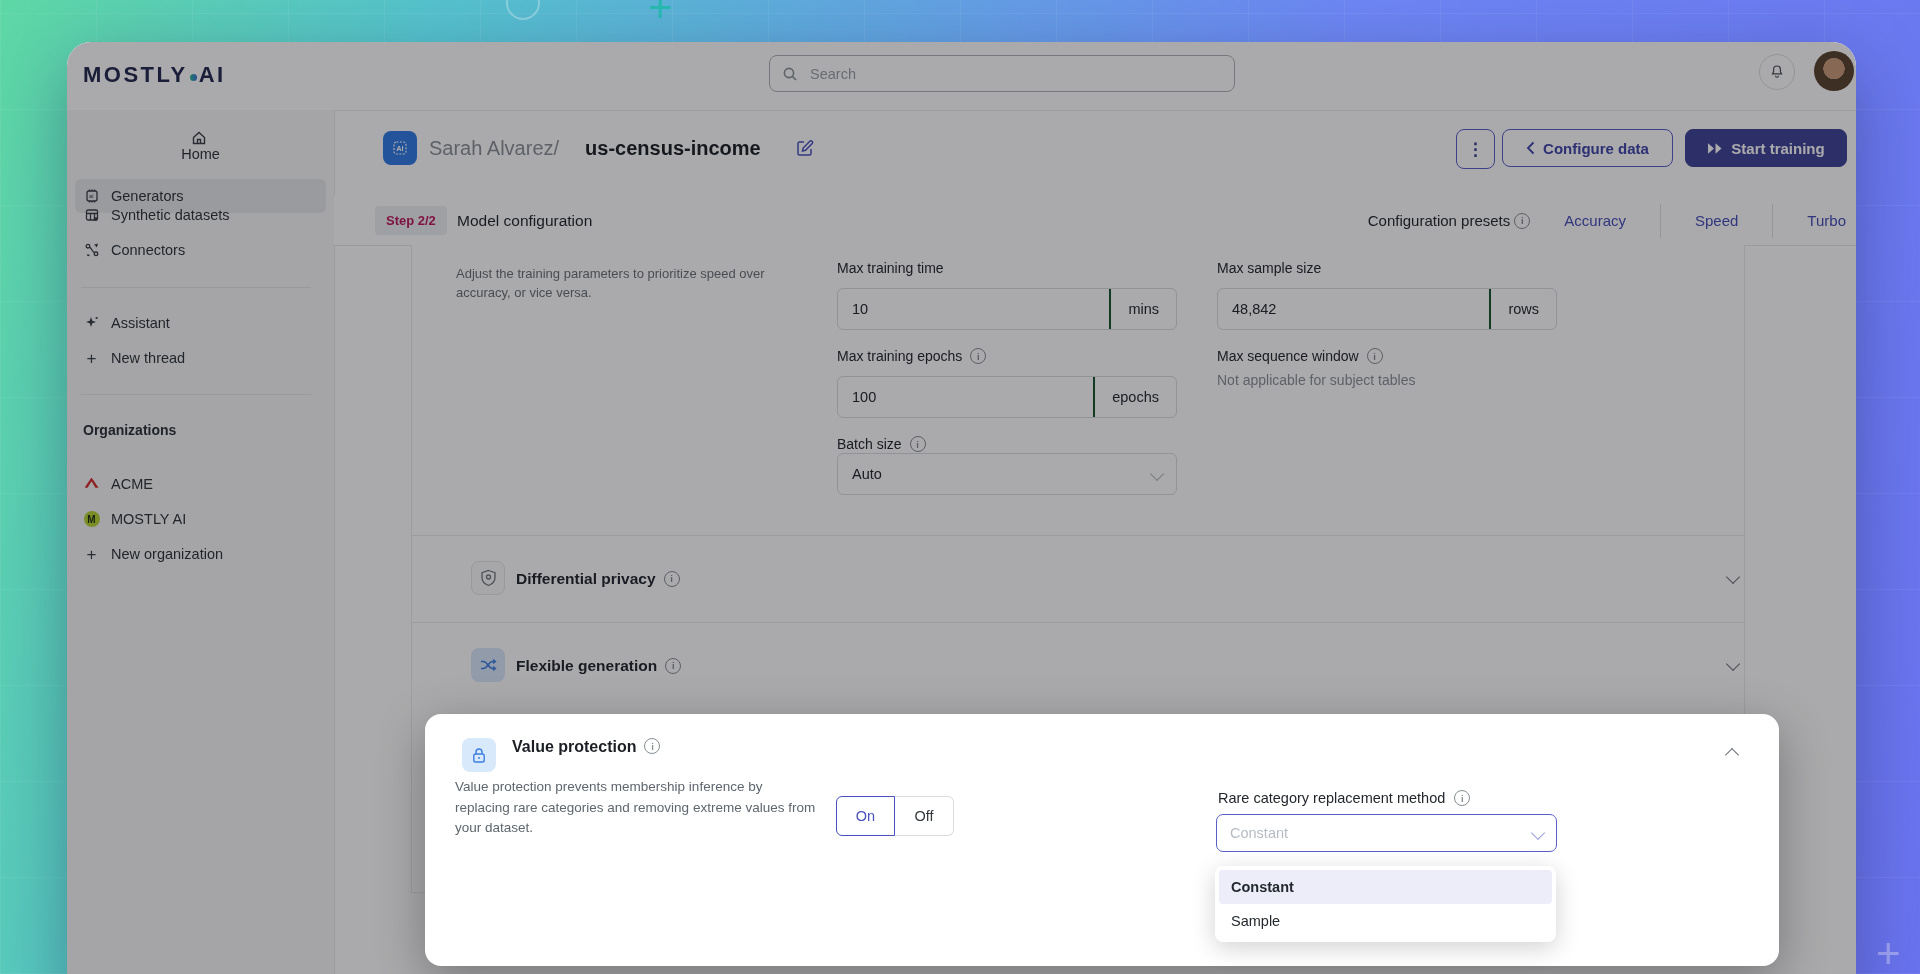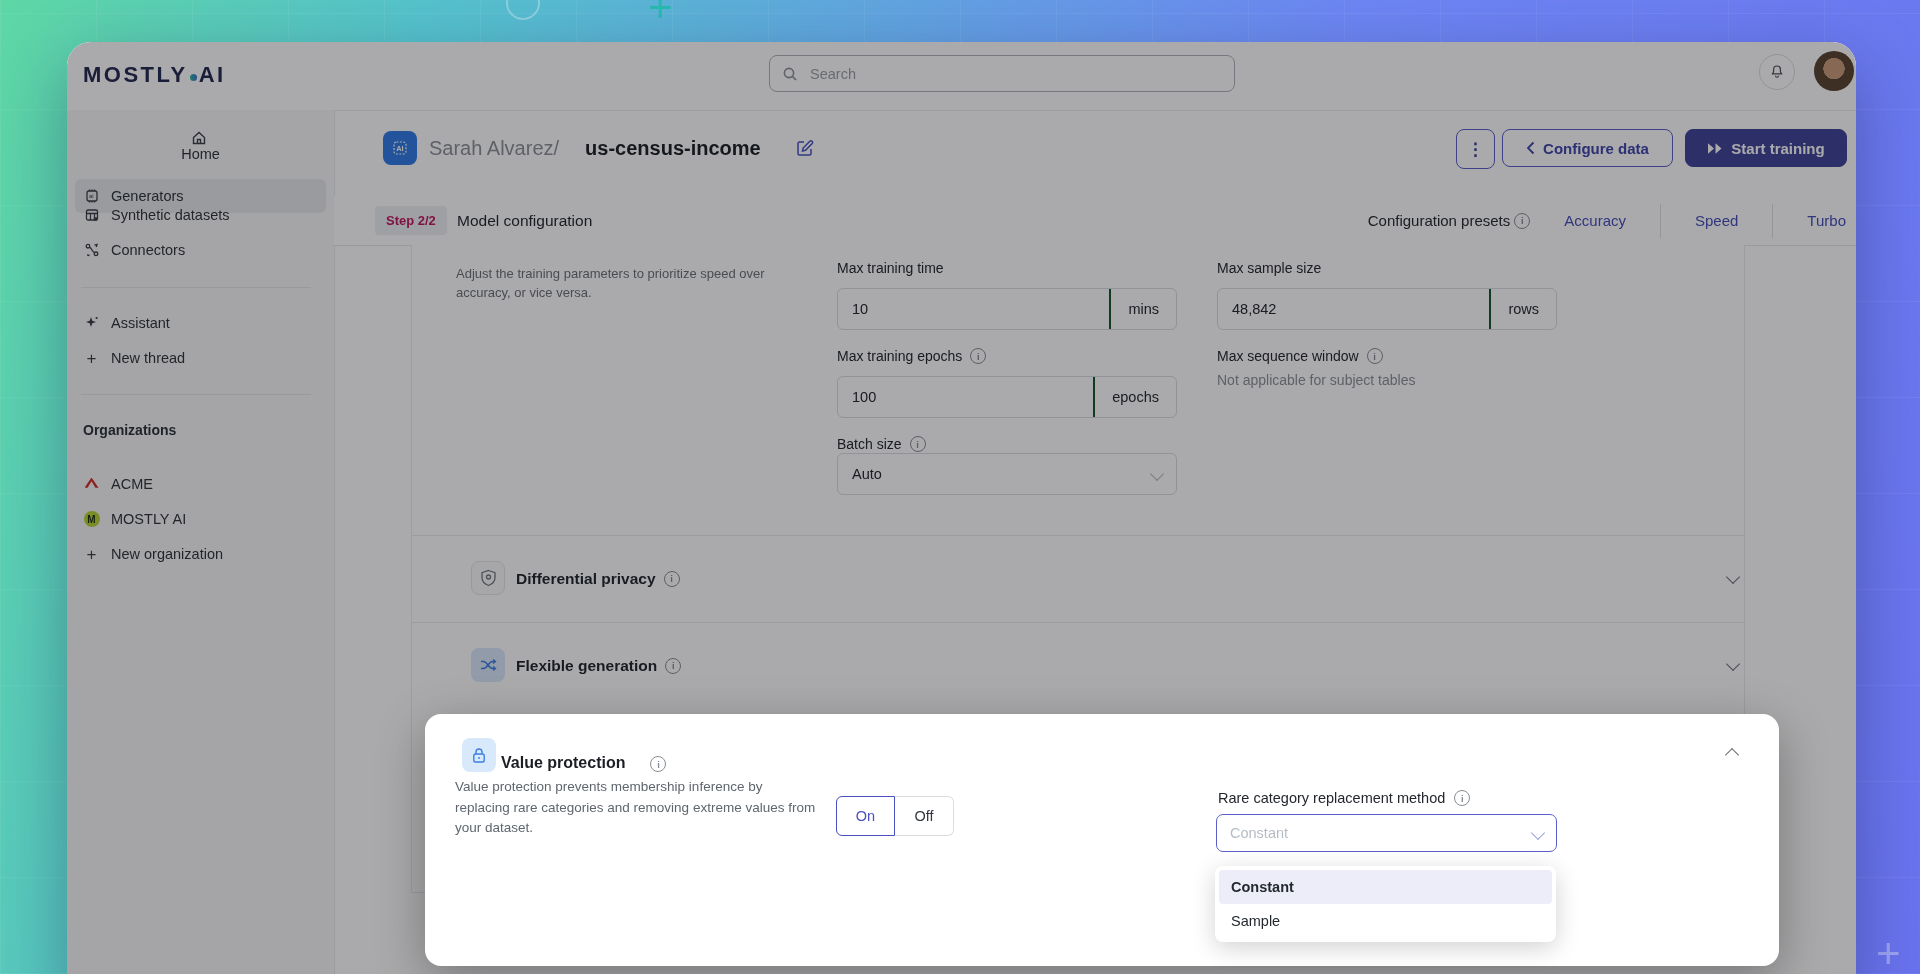--- a/index.html
+++ b/index.html
@@ -103,21 +103,21 @@
   .sectitle{position:absolute;left:104px;font-size:15.5px;font-weight:600;color:#1f242a;
     display:flex;align-items:center;gap:8px;}
   .secchev{position:absolute;left:1316px;}
   
   .dim{position:absolute;inset:0;background:rgba(12,12,16,.35);z-index:40;}
   
   .vcard{position:absolute;left:358px;top:672px;width:1354px;height:252px;background:#fff;
     border-radius:16px;box-shadow:0 14px 50px rgba(0,0,0,.30);z-index:50;}
   .vic{position:absolute;left:37px;top:24px;width:34px;height:34px;border-radius:8px;background:#d8e9fc;
     display:flex;align-items:center;justify-content:center;}
-  .vtitle{position:absolute;left:76px;top:24px;height:34px;display:flex;align-items:flex-end;gap:25px;
+  .vtitle{position:absolute;left:87px;top:24px;height:34px;display:flex;align-items:flex-start;gap:8px;
     font-size:16px;font-weight:700;color:#1b1f24;}
   .vchev{position:absolute;left:1302px;top:36px;}
   .vdesc{position:absolute;left:30px;top:63px;width:362px;font-size:13.5px;line-height:20.5px;color:#5f666e;}
   .seg{position:absolute;left:411px;top:82px;display:flex;}
   .segbtn{width:59px;height:40px;display:flex;align-items:center;justify-content:center;
     font-size:14.5px;cursor:pointer;box-sizing:border-box;background:#fff;}
   .segbtn.on{border:1.4px solid #4a50bf;color:#4a50bf;border-radius:6px 0 0 6px;z-index:2;}
   .segbtn.off{border:1px solid #d9dce0;border-left:none;color:#33383e;border-radius:0 6px 6px 0;}
   .rlabel{position:absolute;left:793px;top:76px;display:flex;align-items:center;gap:9px;
     font-size:14.5px;color:#23272d;}

